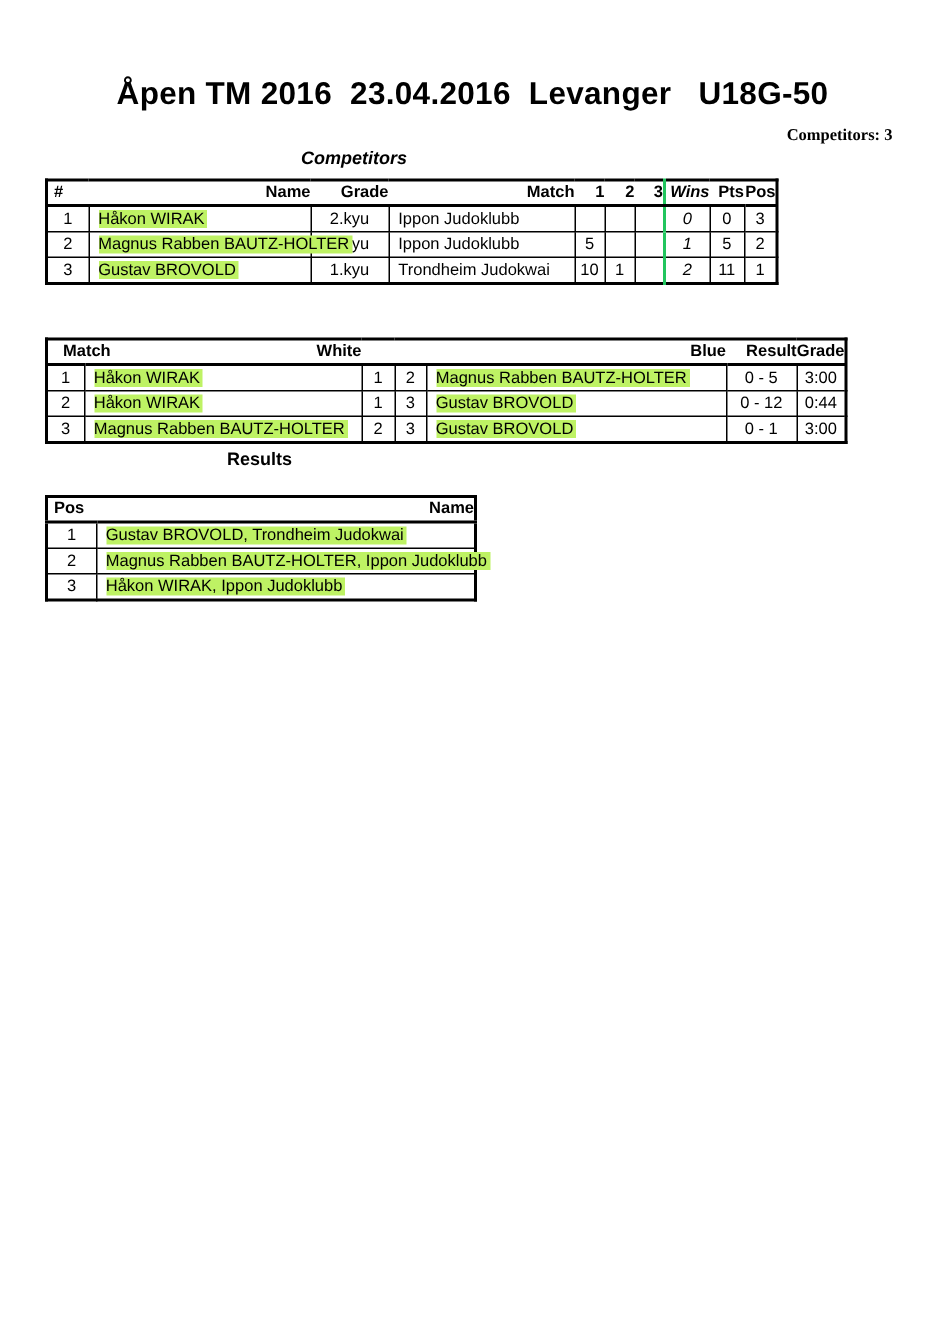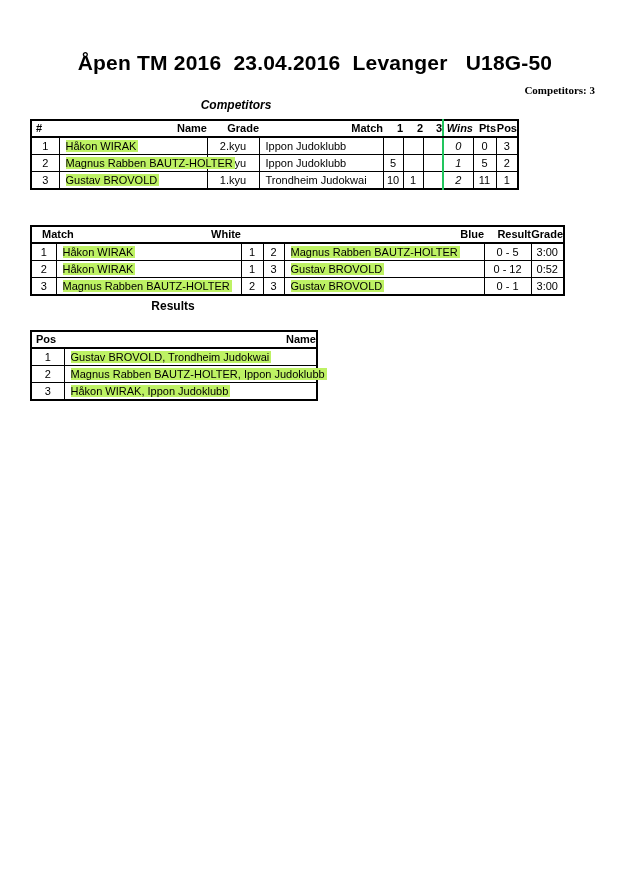--- a/index.html
+++ b/index.html
@@ -189,21 +189,21 @@
         <td>0 - 5</td>
         <td>3:00</td>
       </tr>
       <tr>
         <td>2</td>
         <td class="l"><span class="ovf">Håkon WIRAK</span></td>
         <td>1</td>
         <td>3</td>
         <td class="l"><span class="ovf">Gustav BROVOLD</span></td>
         <td>0 - 12</td>
-        <td>0:52</td>
+        <td>0:44</td>
       </tr>
       <tr>
         <td>3</td>
         <td class="l"><span class="ovf">Magnus Rabben BAUTZ-HOLTER</span></td>
         <td>2</td>
         <td>3</td>
         <td class="l"><span class="ovf">Gustav BROVOLD</span></td>
         <td>0 - 1</td>
         <td>3:00</td>
       </tr>

